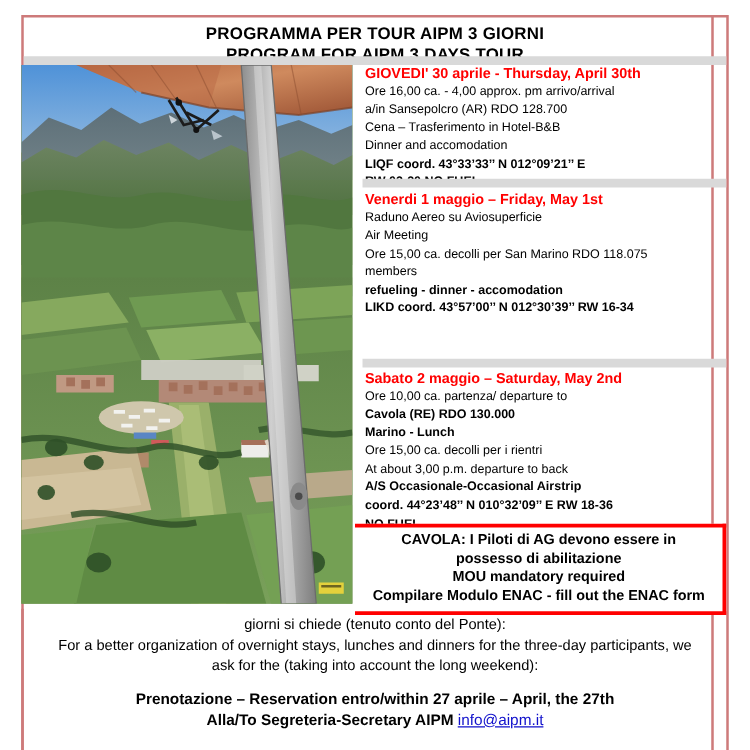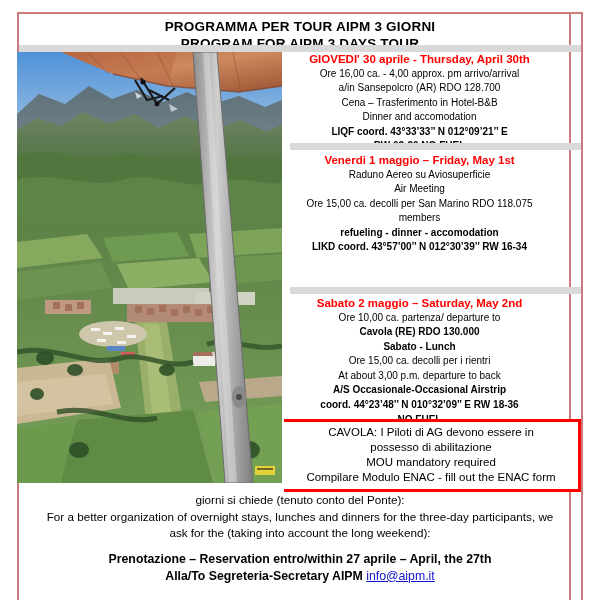--- a/index.html
+++ b/index.html
@@ -83,23 +83,22 @@
   .photo {
     position: absolute;
     inset: 0;
     width: 100%;
     height: 100%;
   }
 
   
   .col-right {
     position: absolute;
-    left: 274px;
+    left: 292px;
     width: 291px;
-    text-align: center;
   }
   .day-head {
     color: #ff0000;
     font-weight: bold;
     font-size: 11.5px;
     line-height: 14.5px;
   }
   .ln {
     font-size: 10px;
     line-height: 14.6px;
@@ -141,21 +140,21 @@
     top: 419px;
     width: 297px;
     box-sizing: border-box;
     border-top: 3px solid #ff0000;
     border-bottom: 3px solid #ff0000;
     border-right: 3px solid #ff0000;
     background: #ffffff;
     text-align: center;
     padding: 3px 4px 4px 4px;
   }
-  .cavola .ln { font-weight: normal; font-size: 11.5px; line-height: 15px; }
+  .cavola .ln { font-weight: bold; font-size: 11.5px; line-height: 15px; }
 
   
   .bottom {
     position: absolute;
     left: 24px;
     top: 492px;
     width: 552px;
     text-align: center;
   }
   .bottom .p {
@@ -369,21 +368,21 @@
     <div class="ln">members</div>
     <div class="ln bold">refueling - dinner - accomodation</div>
     <div class="ln bold">LIKD coord. 43°57’00’’ N 012°30’39’’ RW 16-34</div>
   </div>
   <div class="gray-band-right" style="top:287px;"></div>
 
   <div class="col-right" style="top:296px;">
     <div class="day-head">Sabato 2 maggio – Saturday, May 2nd</div>
     <div class="ln">Ore 10,00 ca.  partenza/ departure to</div>
     <div class="ln bold">Cavola (RE) RDO 130.000</div>
-    <div class="ln bold">Sabato - Lunch</div>
+    <div class="ln bold">Marino - Lunch</div>
     <div class="ln">Ore 15,00 ca. decolli per i rientri</div>
     <div class="ln">At about 3,00 p.m. departure to back</div>
     <div class="ln bold">A/S Occasionale-Occasional Airstrip</div>
     <div class="ln bold">coord. 44°23’48’’ N 010°32’09’’ E RW 18-36</div>
     <div class="ln bold">NO FUEL</div>
   </div>
 
   <div class="cavola">
     <div class="ln">CAVOLA: I Piloti di AG devono essere in</div>
     <div class="ln">possesso di abilitazione</div>

